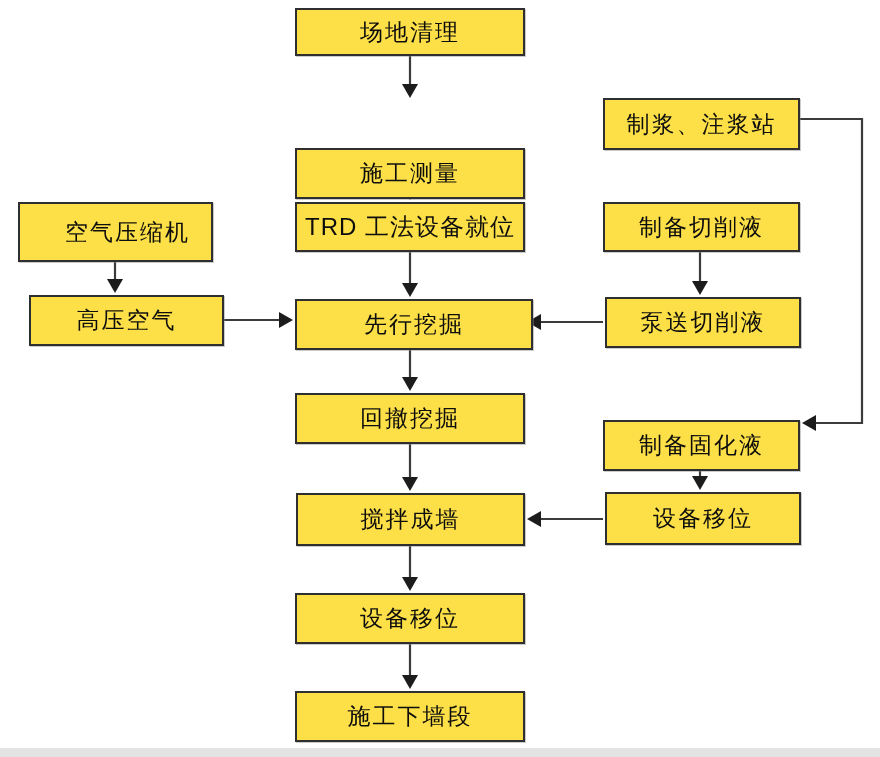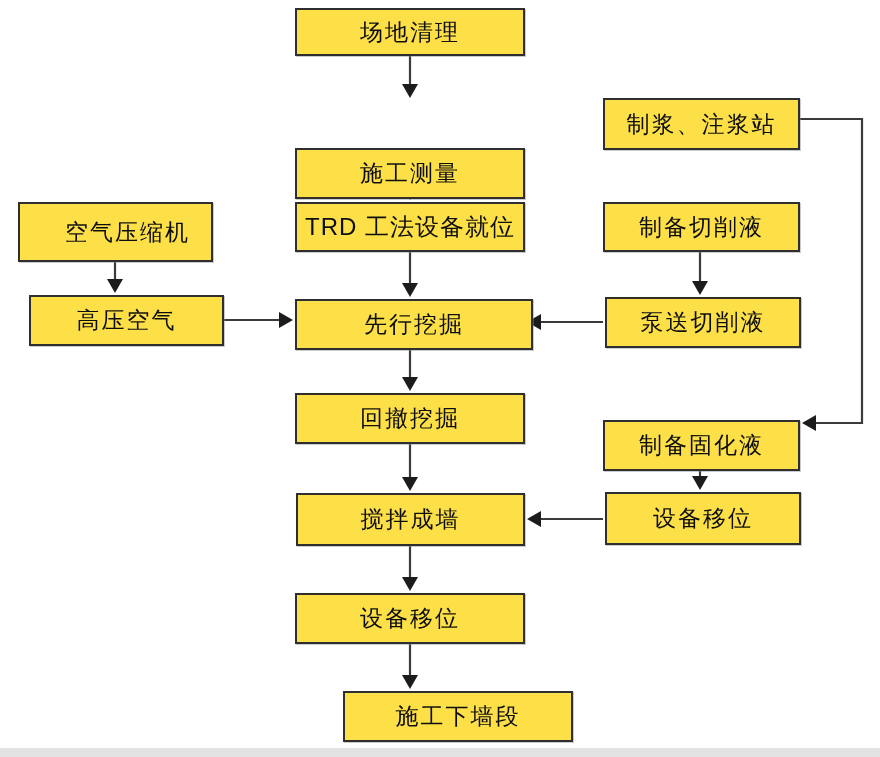--- a/index.html
+++ b/index.html
@@ -57,21 +57,21 @@
   }
 
   
   #n-site-clearing        { left:295px; top:8px;   width:230px; height:48px; }
   #n-survey               { left:295px; top:100px; width:230px; height:51px;margin-top:48px; }
   #n-trd-setup            { left:295px; top:202px; width:230px; height:50px; }
   #n-advance-excavation   { left:295px; top:299px; width:238px; height:51px; }
   #n-retreat-excavation   { left:295px; top:393px; width:230px; height:51px; }
   #n-mixing-wall          { left:296px; top:493px; width:229px; height:53px; }
   #n-equipment-move       { left:295px; top:593px; width:230px; height:51px; }
-  #n-next-wall-section    { left:295px; top:691px; width:230px; height:51px;margin-left:48px; }
+  #n-next-wall-section    { left:295px; top:691px; width:230px; height:51px; }
   #n-air-compressor       { left:18px;  top:202px; width:195px; height:60px;padding-left:24px; }
   #n-high-pressure-air    { left:18px;  top:295px; width:195px; height:51px;margin-left:11px; }
   #n-grouting-station     { left:603px; top:98px;  width:197px; height:52px; }
   #n-prepare-cutting      { left:603px; top:202px; width:197px; height:50px; }
   #n-pump-cutting         { left:605px; top:297px; width:196px; height:51px; }
   #n-prepare-solidifying  { left:603px; top:398px; width:197px; height:51px;margin-top:22px; }
   #n-pump-solidifying     { left:605px; top:492px; width:196px; height:53px; }
 </style>
 </head>
 <body>

